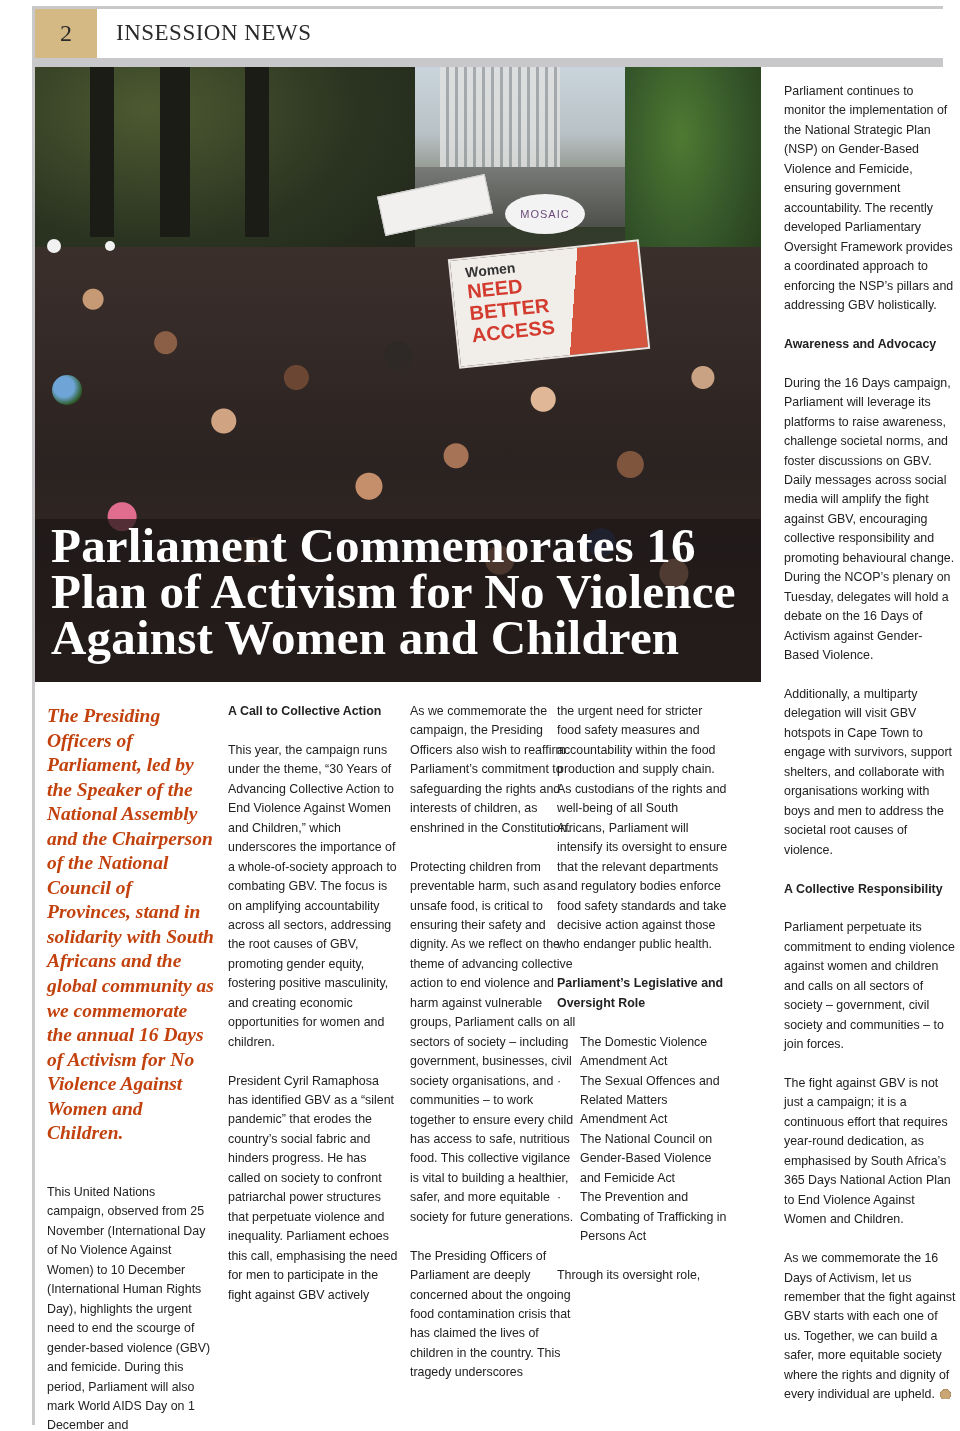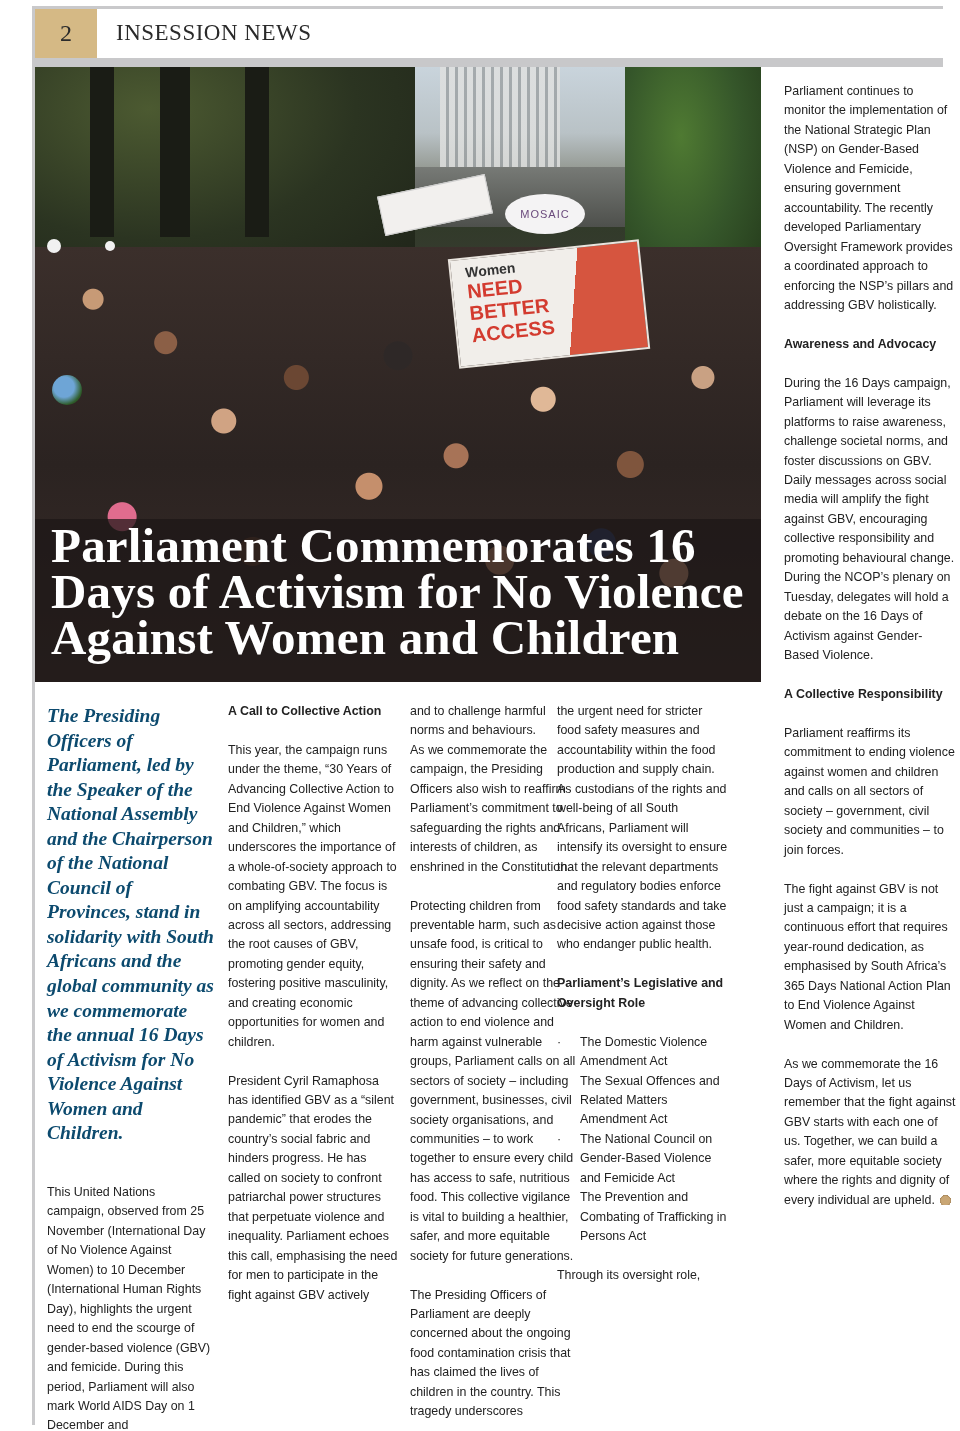--- a/index.html
+++ b/index.html
@@ -66,21 +66,21 @@
                background: rgba(28, 22, 22, 0.72); }
   .hero-title { position: absolute; left: 16px; top: 456px; width: 700px; font-family: "Liberation Serif", serif;
                font-size: 49px; line-height: 46px; color: #ffffff; letter-spacing: 0.2px; }
 
   
   .col { position: absolute; font-size: 12.4px; line-height: 19.45px; color: #222; }
   .col p { margin: 0 0 19.45px 0; }
   .col p.tight { margin-bottom: 0; }
   .col h3 { font-size: 12.4px; font-weight: bold; margin: 0 0 19.45px 0; line-height: 19.45px; }
   .lead { position: absolute; left: 47px; top: 704px; width: 168px; font-family: "Liberation Serif", serif;
-          font-style: italic; font-weight: bold; font-size: 19.5px; line-height: 24.55px; color: #0c4a6e; }
+          font-style: italic; font-weight: bold; font-size: 19.5px; line-height: 24.55px; color: #c2410c; }
   .c1 { left: 47px; top: 1183px; width: 168px; }
   .c2 { left: 228px; top: 702px; width: 170px; }
   .c3 { left: 410px; top: 702px; width: 172px; }
   .c4 { left: 557px; top: 702px; width: 172px; }
   .c5 { left: 776px; top: 82px; width: 172px; margin-left: 8px; }
   .bullets { list-style: none; margin: 0 0 19.45px 0; }
   .bullets li { position: relative; padding-left: 23px; }
   .bullets li .dot { position: absolute; left: 0; top: 0; }
   .end-mark { display: inline-block; width: 13px; height: 11px; margin-left: 4px; vertical-align: -1px;
               background: radial-gradient(circle at 50% 60%, #c9a674 0 45%, #a6855a 60%, transparent 62%);
@@ -113,39 +113,38 @@
     <span style="top:22px;font-size:20px;">NEED</span>
     <span style="top:44px;font-size:20px;">BETTER</span>
     <span style="top:66px;font-size:20px;">ACCESS</span>
   </div>
   <div class="sign-white" style="left:12px;top:172px;"></div>
   <div class="sign-white" style="left:70px;top:174px;width:10px;height:10px;"></div>
   <div class="globe"></div>
   <div class="title-band"></div>
   <h1 class="hero-title">
     <span>Parliament Commemorates 16</span><br>
-    <span>Days of Activism for No Violence</span><br>
+    <span>Plan of Activism for No Violence</span><br>
     <span>Against Women and Children</span>
   </h1>
 </div>
 
 <div class="lead">The Presiding Officers of Parliament, led by the Speaker of the National Assembly and the Chairperson of the National Council of Provinces, stand in solidarity with South Africans and the global community as we commemorate the annual 16 Days of Activism for No Violence Against Women and Children.</div>
 
 <div class="col c1">
   <p class="tight">This United Nations campaign, observed from 25 November (International Day of No Violence Against Women) to 10 December (International Human Rights Day), highlights the urgent need to end the scourge of gender-based violence (GBV) and femicide. During this period, Parliament will also mark World AIDS Day on 1 December and</p>
 </div>
 
 <div class="col c2">
   <h3>A Call to Collective Action</h3>
   <p>This year, the campaign runs under the theme, “30 Years of Advancing Collective Action to End Violence Against Women and Children,” which underscores the importance of a whole-of-society approach to combating GBV. The focus is on amplifying accountability across all sectors, addressing the root causes of GBV, promoting gender equity, fostering positive masculinity, and creating economic opportunities for women and children.</p>
   <p class="tight">President Cyril Ramaphosa has identified GBV as a “silent pandemic” that erodes the country’s social fabric and hinders progress. He has called on society to confront patriarchal power structures that perpetuate violence and inequality. Parliament echoes this call, emphasising the need for men to participate in the fight against GBV actively</p>
 </div>
 
 <div class="col c3">
-  <p class="tight">and to challenge harmful norms and behaviours.</p>
   <p>As we commemorate the campaign, the Presiding Officers also wish to reaffirm Parliament’s commitment to safeguarding the rights and interests of children, as enshrined in the Constitution.</p>
   <p>Protecting children from preventable harm, such as unsafe food, is critical to ensuring their safety and dignity. As we reflect on the theme of advancing collective action to end violence and harm against vulnerable groups, Parliament calls on all sectors of society – including government, businesses, civil society organisations, and communities – to work together to ensure every child has access to safe, nutritious food. This collective vigilance is vital to building a healthier, safer, and more equitable society for future generations.</p>
   <p class="tight">The Presiding Officers of Parliament are deeply concerned about the ongoing food contamination crisis that has claimed the lives of children in the country. This tragedy underscores</p>
 </div>
 
 <div class="col c4">
   <p>the urgent need for stricter food safety measures and accountability within the food production and supply chain. As custodians of the rights and well-being of all South Africans, Parliament will intensify its oversight to ensure that the relevant departments and regulatory bodies enforce food safety standards and take decisive action against those who endanger public health.</p>
   <h3>Parliament’s Legislative and Oversight Role</h3>
   <ul class="bullets">
     <li><span class="dot">·</span><span>The Domestic Violence Amendment Act</span></li>
@@ -153,17 +152,18 @@
     <li><span class="dot">·</span><span>The National Council on Gender-Based Violence and Femicide Act</span></li>
     <li><span class="dot">·</span><span>The Prevention and Combating of Trafficking in Persons Act</span></li>
   </ul>
   <p class="tight">Through its oversight role,</p>
 </div>
 
 <div class="col c5">
   <p>Parliament continues to monitor the implementation of the National Strategic Plan (NSP) on Gender-Based Violence and Femicide, ensuring government accountability. The recently developed Parliamentary Oversight Framework provides a coordinated approach to enforcing the NSP’s pillars and addressing GBV holistically.</p>
   <h3>Awareness and Advocacy</h3>
   <p>During the 16 Days campaign, Parliament will leverage its platforms to raise awareness, challenge societal norms, and foster discussions on GBV. Daily messages across social media will amplify the fight against GBV, encouraging collective responsibility and promoting behavioural change. During the NCOP’s plenary on Tuesday, delegates will hold a debate on the 16 Days of Activism against Gender-Based Violence.</p>
+  <p>Additionally, a multiparty delegation will visit GBV hotspots in Cape Town to engage with survivors, support shelters, and collaborate with organisations working with boys and men to address the societal root causes of violence.</p>
   <h3>A Collective Responsibility</h3>
-  <p>Parliament reaffirms its commitment to ending violence against women and children and calls on all sectors of society – government, civil society and communities – to join forces.</p>
+  <p>Parliament perpetuate its commitment to ending violence against women and children and calls on all sectors of society – government, civil society and communities – to join forces.</p>
   <p>The fight against GBV is not just a campaign; it is a continuous effort that requires year-round dedication, as emphasised by South Africa’s 365 Days National Action Plan to End Violence Against Women and Children.</p>
   <p class="tight"><span>As we commemorate the 16 Days of Activism, let us remember that the fight against GBV starts with each one of us. Together, we can build a safer, more equitable society where the rights and dignity of every individual are upheld.</span><span class="end-mark"></span></p>
 </div>
 
 </body></html>

